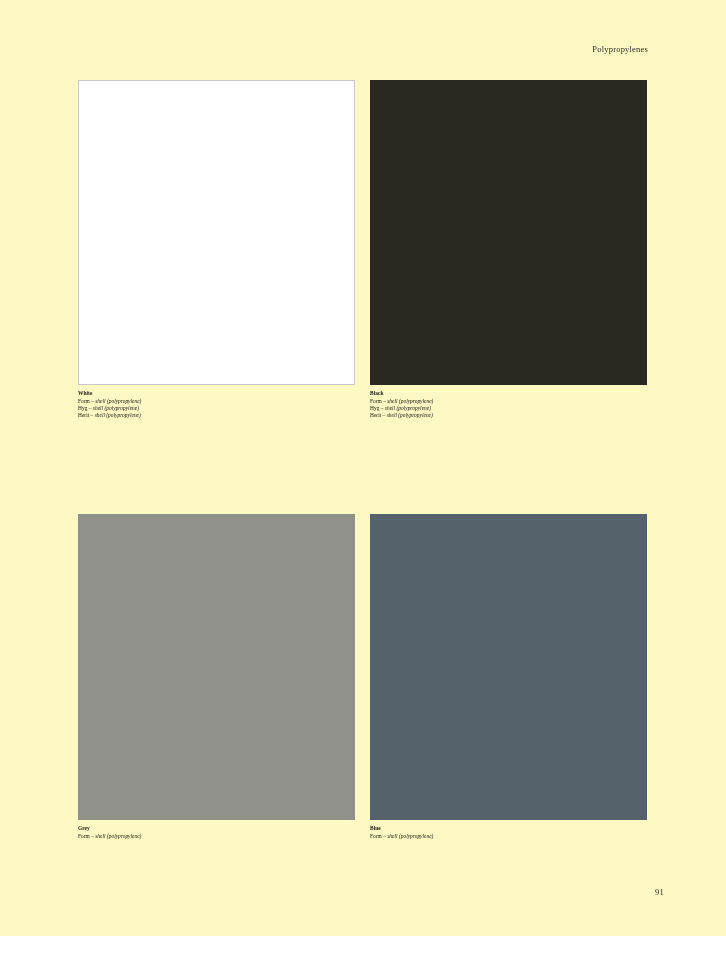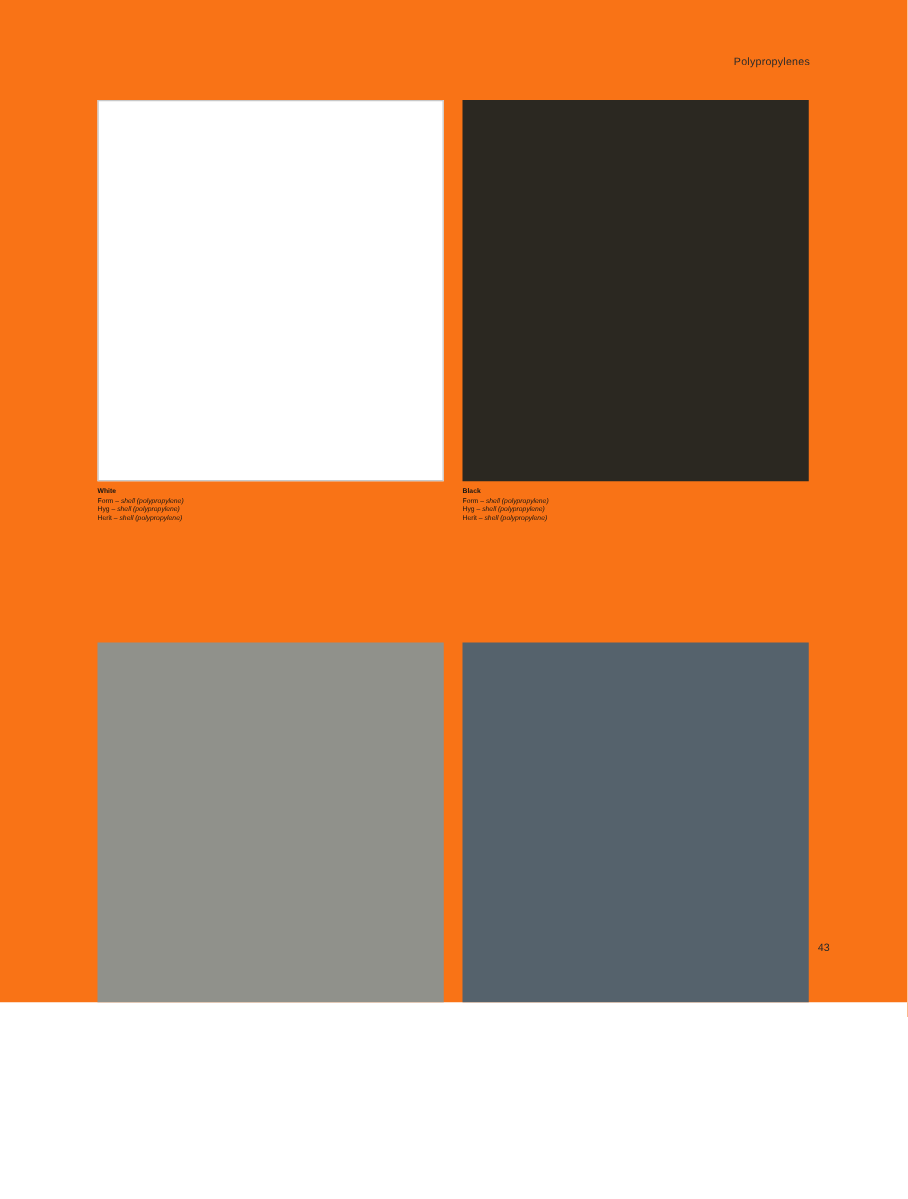--- a/index.html
+++ b/index.html
@@ -10,23 +10,24 @@
   }
 
   body {
     font-family: "Liberation Sans", sans-serif;
     -webkit-font-smoothing: antialiased;
   }
 
   #page {
     position: relative;
     width: 726px;
-    height: 802px;
-    background: #f97316;
+    height: 936px;
+    background: #fef9c3;
     overflow: hidden;
+    font-family: Liberation Serif, serif;
   }
 
   
   .running-head {
     position: absolute;
     top: 44px;
     right: 78px;
     font-size: 8.5px;
     letter-spacing: 0.2px;
     color: #2b2b2b;
@@ -192,15 +193,15 @@
             <span>–</span>
             <span class="material">shell (polypropylene)</span>
           </span>
         </div>
       </div>
 
     </div>
 
   </div>
 
-  <div class="folio">43</div>
+  <div class="folio">91</div>
 
 </div>
 
 </body></html>

